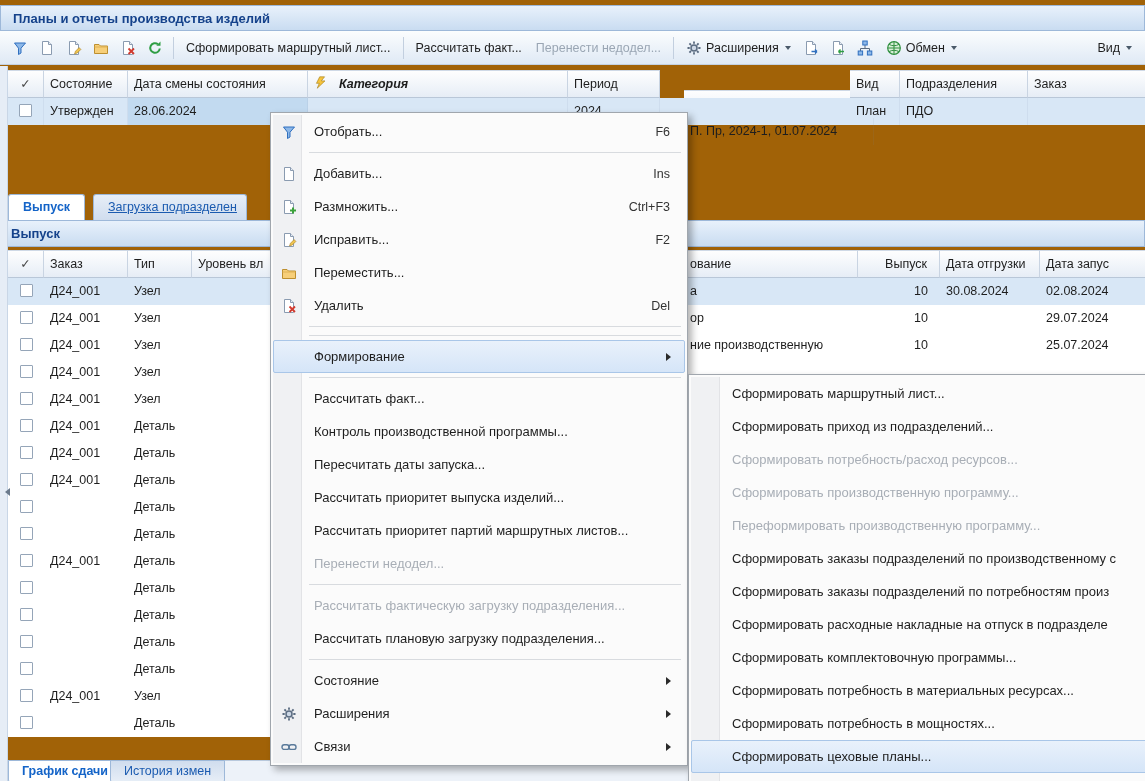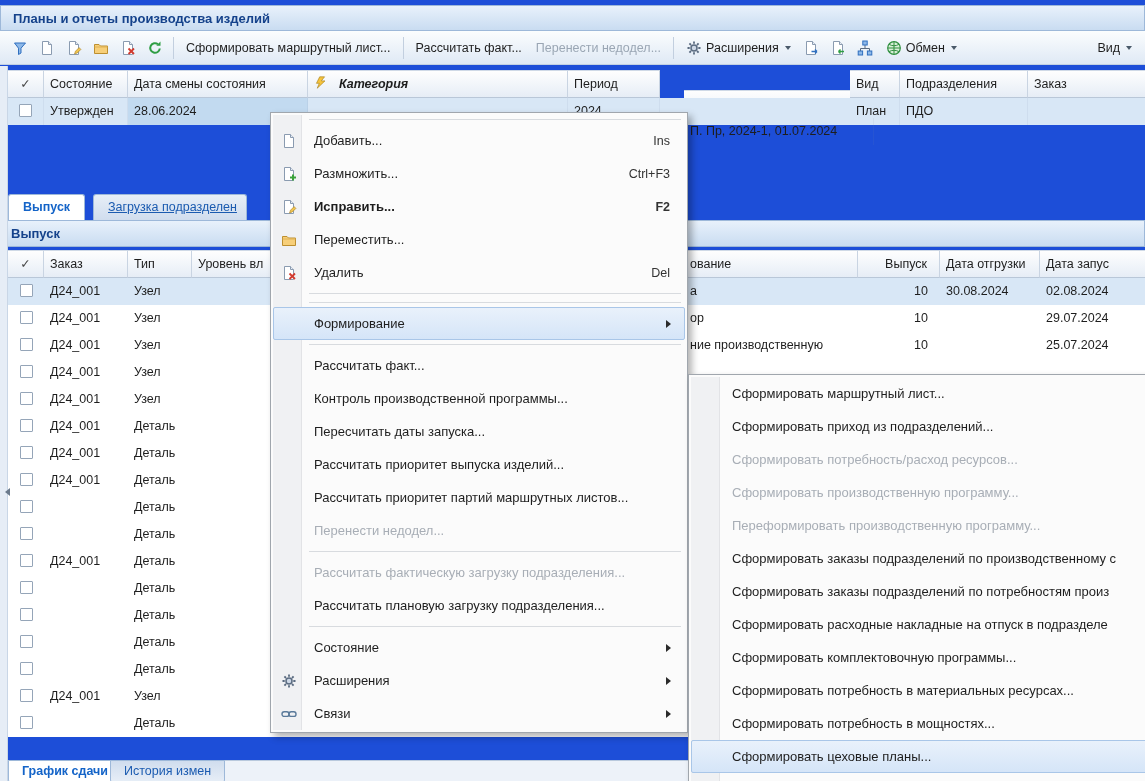--- a/index.html
+++ b/index.html
@@ -1,18 +1,18 @@
 <!DOCTYPE html>
 <html><head>
 <meta charset="utf-8">
 <style>
   *{margin:0;padding:0;box-sizing:border-box;}
   html,body{width:1145px;height:781px;overflow:hidden;}
   body{font-family:"Liberation Sans",sans-serif;background:#fff;color:#1e1e1e;}
-  .app{position:relative;width:1145px;height:781px;background:#1d4ed8;overflow:hidden;}
+  .app{position:relative;width:1145px;height:781px;background:#a16207;overflow:hidden;}
 
   
   .titlebar{position:absolute;left:0;top:5px;width:1145px;height:26px;
     background:linear-gradient(#e8f1fb,#c9dcf1);border:1px solid #9db8d9;
     display:flex;align-items:center;padding-left:12px;font-weight:bold;font-size:13px;color:#15428b;}
 
   
   .toolbar{position:absolute;left:0;top:31px;width:1145px;height:34px;
     background:linear-gradient(#fbfdfe,#dfe9f5);border-bottom:1px solid #c3d1e2;
     display:flex;align-items:center;padding:0 6px;}
@@ -95,21 +95,21 @@
 
   
   .menu{position:absolute;background:#fbfbfb;border:1px solid #a0a6ad;box-shadow:4px 4px 7px rgba(0,0,0,.30);padding:2px;}
   .menu::before{content:'';position:absolute;left:2px;top:2px;bottom:2px;width:28px;background:#f0f1f3;border-right:1px solid #e2e3e6;}
   #context-menu{left:270px;top:112px;width:418px;z-index:10;}
   #submenu{left:688px;top:374px;width:470px;z-index:11;}
   .mi{position:relative;height:33px;display:flex;align-items:center;padding:0 14px 0 40px;
     font-size:13px;color:#1e1e1e;border:1px solid transparent;cursor:default;}
   .mi.hl{background:linear-gradient(#e9f1fb,#d5e5f8);border:1px solid #a9c6e8;border-radius:2px;}
   .mi.dis{color:#a8aeb6;}
-  .mi.bold{font-weight:bold;}
+  .mi.bold{font-weight:normal;}
   .mi-icon{position:absolute;left:7px;top:8px;width:16px;height:16px;}
   .mi-label{overflow:hidden;white-space:nowrap;}
   .mi-hotkey{margin-left:auto;font-size:12.5px;color:#333;padding-left:20px;}
   .mi-arrow{position:absolute;right:9px;top:12px;width:0;height:0;border:4.5px solid transparent;border-left:5.5px solid #2b2b2b;}
   .menu-sep{position:relative;height:9px;}
   .menu-sep::after{content:'';position:absolute;left:36px;right:4px;top:4px;border-top:1px solid #d8dbdf;}
 </style>
 </head>
 <body>
 
@@ -461,20 +461,27 @@
   <div class="bottomstrip">
     <div class="btab active" id="btab-grafik">График сдачи</div>
     <div class="btab" id="btab-istoria">История измен</div>
   </div>
 
   <div class="splitter">
     <div class="arr"></div>
   </div>
 
   <div class="menu" id="context-menu">
+      <div class="mi">
+        <span class="mi-icon"><svg width="16" height="16" viewBox="0 0 16 16">
+            <path d="M2.5 3h11L9 8.2V13l-2.5 1.5V8.2z" fill="#8db8e8" stroke="#2f6fbf"></path>
+          </svg></span>
+        <span class="mi-label">Отобрать...</span>
+        <span class="mi-hotkey">F6</span>
+      </div>
       <div class="menu-sep"></div>
       <div class="mi">
         <span class="mi-icon"><svg width="16" height="16" viewBox="0 0 16 16">
             <path d="M3.5 1.5h6l3 3v10h-9z" fill="#fff" stroke="#8a9bb0"></path>
             <path d="M9.5 1.5v3h3" fill="#e8eef5" stroke="#8a9bb0"></path>
           </svg></span>
         <span class="mi-label">Добавить...</span>
         <span class="mi-hotkey">Ins</span>
       </div>
       <div class="mi">

